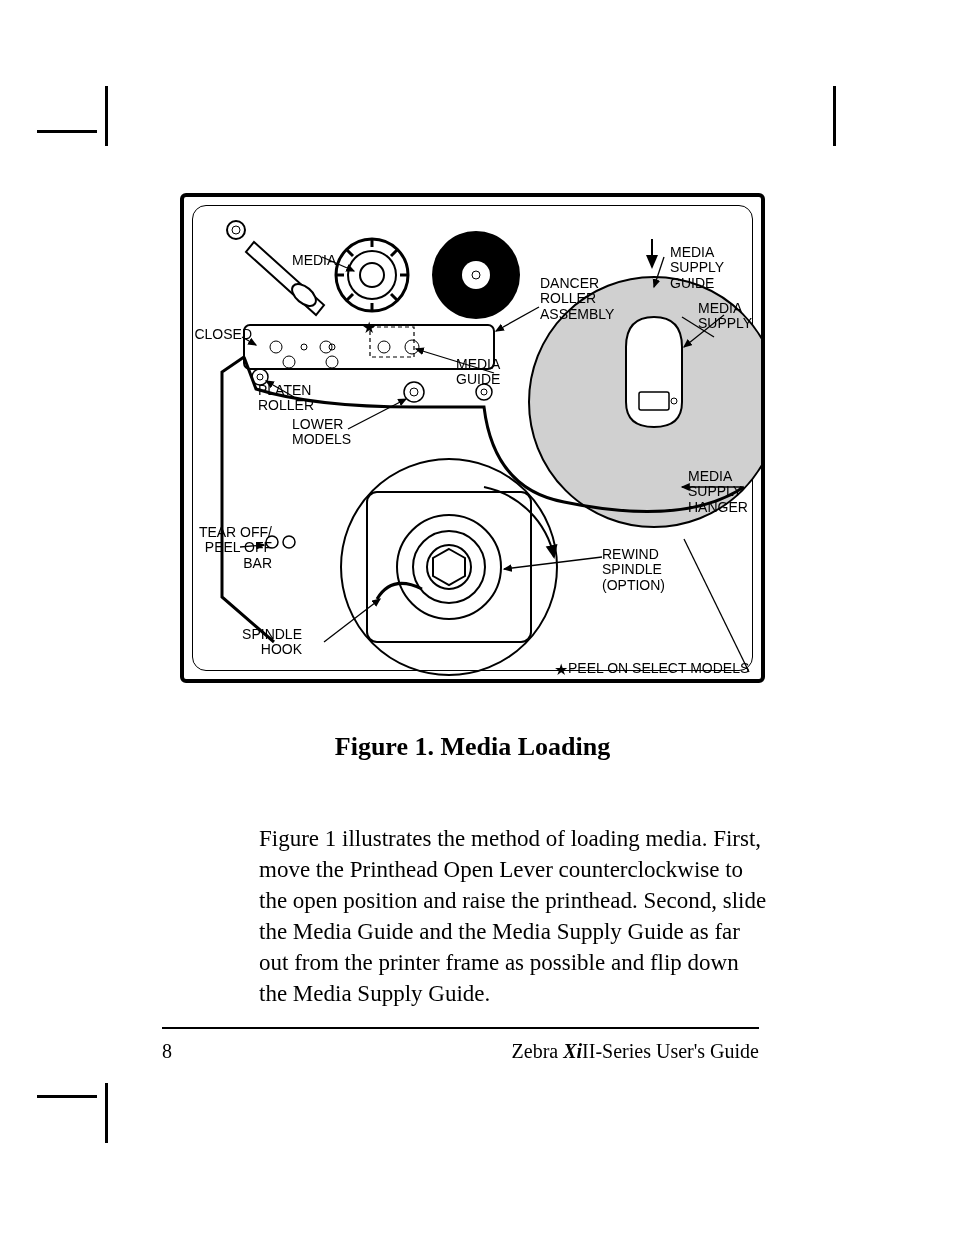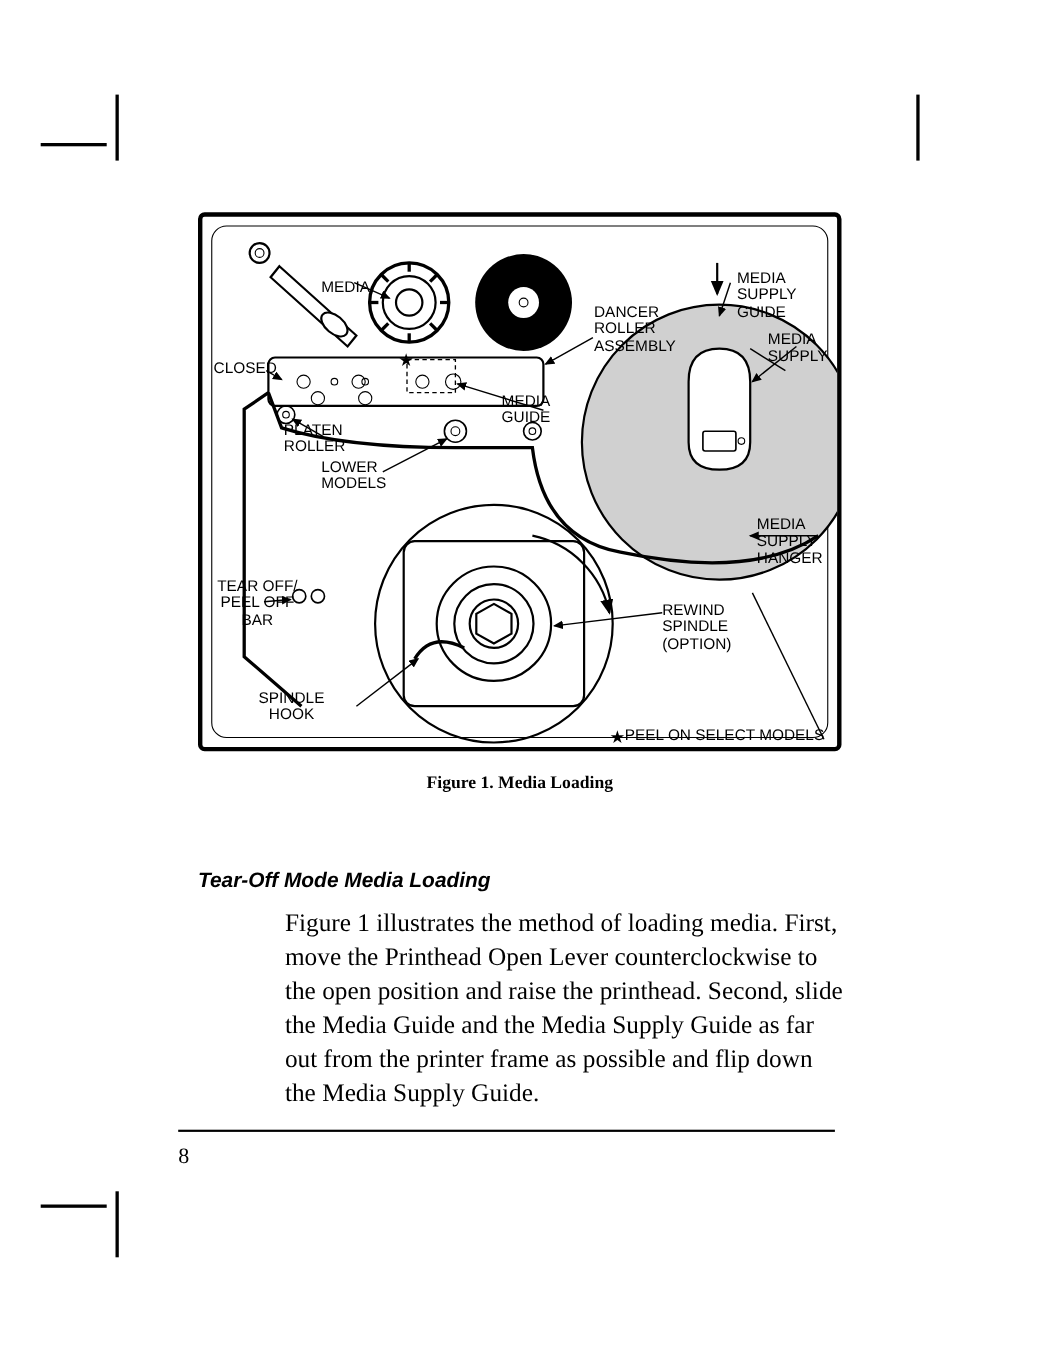--- a/index.html
+++ b/index.html
@@ -10,25 +10,25 @@
   .ct2{left:37px;top:130px;width:60px;height:3px}
   .cb1{left:105px;top:1083px;width:3px;height:60px}
   .cb2{left:37px;top:1095px;width:60px;height:3px}
   .cr1{left:833px;top:86px;width:3px;height:60px}
   .rule{position:absolute;left:162px;right:195px;height:2px;background:#000;top:1027px}
   .pgno{position:absolute;left:162px;top:1040px;font-size:20px}
   .foot{position:absolute;right:195px;top:1040px;font-size:20px}
   .foot .xi{font-style:italic;font-weight:bold}
   .figbox{position:absolute;left:180px;top:193px;width:585px;height:490px;border:4px solid #000;border-radius:6px;box-sizing:border-box}
   .inner{position:absolute;left:8px;top:8px;right:8px;bottom:8px;border:1px solid #000;border-radius:14px}
-  .figcap{position:absolute;left:180px;top:703px;width:585px;text-align:center;font-weight:bold;font-size:16px}
+  .figcap{position:absolute;left:180px;top:732px;width:585px;text-align:center;font-weight:bold;font-size:26px}
   .sec{position:absolute;left:180px;top:790px;font-family:Arial,Helvetica,sans-serif;font-weight:bold;font-style:italic;font-size:19px}
   .body{position:absolute;left:259px;top:823px;width:510px;font-size:23px;line-height:1.35}
   .lbl{position:absolute;font-family:Arial,Helvetica,sans-serif;font-size:14px;color:#000;line-height:1.1}
-  .lbl.r{text-align:center}
+  .lbl.r{text-align:right}
   .star{font-size:16px}
   svg{position:absolute}
 </style>
 </head>
 <body>
 
 <div class="page">
 
   <div class="crop ct1"></div>
   <div class="crop ct2"></div>
@@ -162,18 +162,20 @@
 SUPPLY
 HANGER</div>
     <div class="lbl" style="left:418px;top:350px;white-space:pre">REWIND
 SPINDLE
 (OPTION)</div>
     <div class="lbl" style="left:384px;top:464px">PEEL ON SELECT MODELS</div>
   </div>
 
   <div class="figcap">Figure 1. Media Loading</div>
 
-  <div class="sec">Tear-Off Mode Media Loading</div>
   <div class="body">Figure 1 illustrates the method of loading media. First, move the Printhead Open Lever counterclockwise to the open position and raise the printhead. Second, slide the Media Guide and the Media Supply Guide as far out from the printer frame as possible and flip down the Media Supply Guide.</div>
 
   <div class="rule"></div>
   <div class="pgno">8</div>
+  <div class="foot">
+    <span>Zebra </span><span class="xi">Xi</span><span>II-Series User's Guide</span>
+  </div>
 </div>
 
 </body></html>

